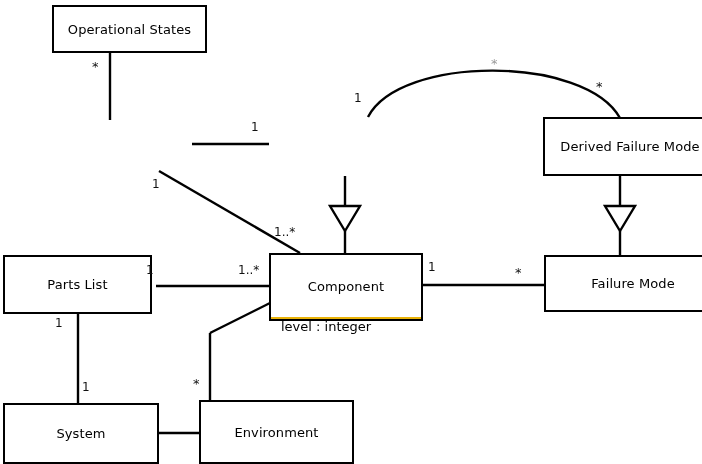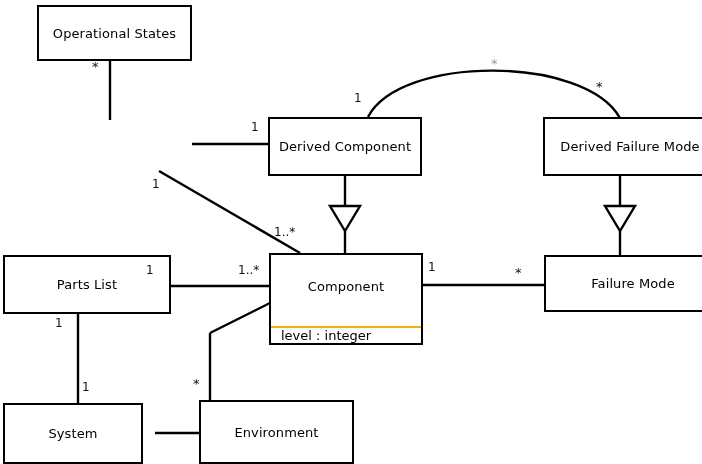--- a/index.html
+++ b/index.html
@@ -95,47 +95,44 @@
     <line x1="422" y1="285" x2="545" y2="285" stroke="#000000" stroke-width="2.4"></line>
 
     <line x1="78" y1="314" x2="78" y2="404" stroke="#000000" stroke-width="2.4"></line>
 
     <line x1="155" y1="433" x2="200" y2="433" stroke="#000000" stroke-width="2.4"></line>
 
     <line x1="210" y1="400" x2="210" y2="333" stroke="#000000" stroke-width="2.4"></line>
     <line x1="210" y1="333" x2="270" y2="303" stroke="#000000" stroke-width="2.4"></line>
   </svg>
 
-  <div class="uml-class" style="left:37px; top:5px; width:155px; height:56px;">
+  <div class="uml-class" style="left:52px; top:5px; width:155px; height:48px;">
     <div class="uml-name-compartment">Operational States</div>
   </div>
 
 
-  <div class="uml-class" style="left:268px; top:117px; width:154px; height:59px;">
-    <div class="uml-name-compartment">Derived Component</div>
-  </div>
 
   <div class="uml-class" style="left:543px; top:117px; width:174px; height:59px;">
     <div class="uml-name-compartment">Derived Failure Mode</div>
   </div>
 
-  <div class="uml-class" style="left:3px; top:255px; width:168px; height:59px;">
+  <div class="uml-class" style="left:3px; top:255px; width:149px; height:59px;">
     <div class="uml-name-compartment">Parts List</div>
   </div>
 
-  <div class="uml-class" style="left:269px; top:253px; width:154px; height:92px;justify-content:space-between;">
+  <div class="uml-class" style="left:269px; top:253px; width:154px; height:68px;justify-content:space-between;">
     <div class="uml-name-compartment" style="height:62px; flex:0 0 62px;">Component</div>
     <div class="uml-attr-compartment">level : integer</div>
   </div>
 
   <div class="uml-class" style="left:544px; top:255px; width:178px; height:57px;">
     <div class="uml-name-compartment">Failure Mode</div>
   </div>
 
-  <div class="uml-class" style="left:3px; top:403px; width:140px; height:61px;">
+  <div class="uml-class" style="left:3px; top:403px; width:156px; height:61px;">
     <div class="uml-name-compartment">System</div>
   </div>
 
   <div class="uml-class" style="left:199px; top:400px; width:155px; height:64px;justify-content:center;">
     <div class="uml-name-compartment">Environment</div>
   </div>
 
   <div class="mult-label star" style="left:92px; top:60px;">*</div>
 
   <div class="mult-label" style="left:251px; top:121px;">1</div>

